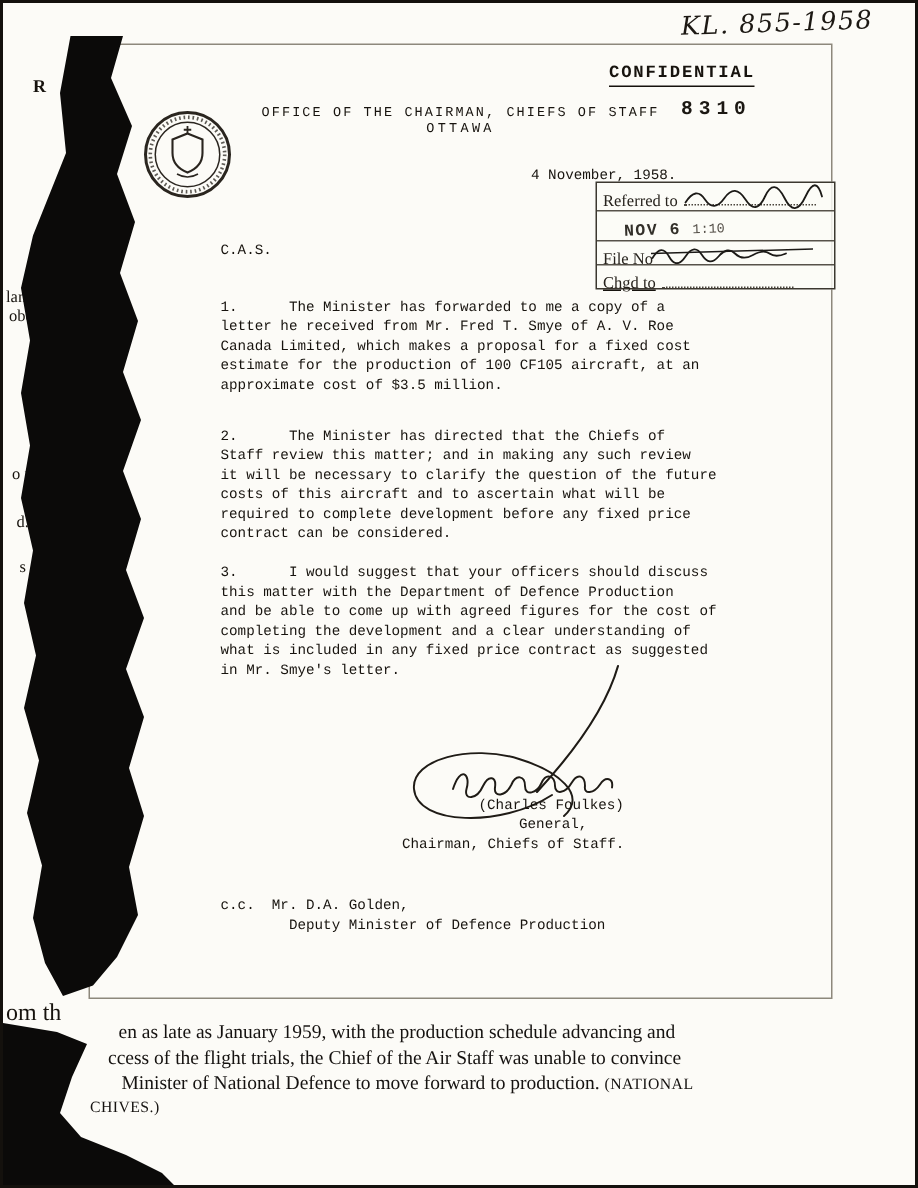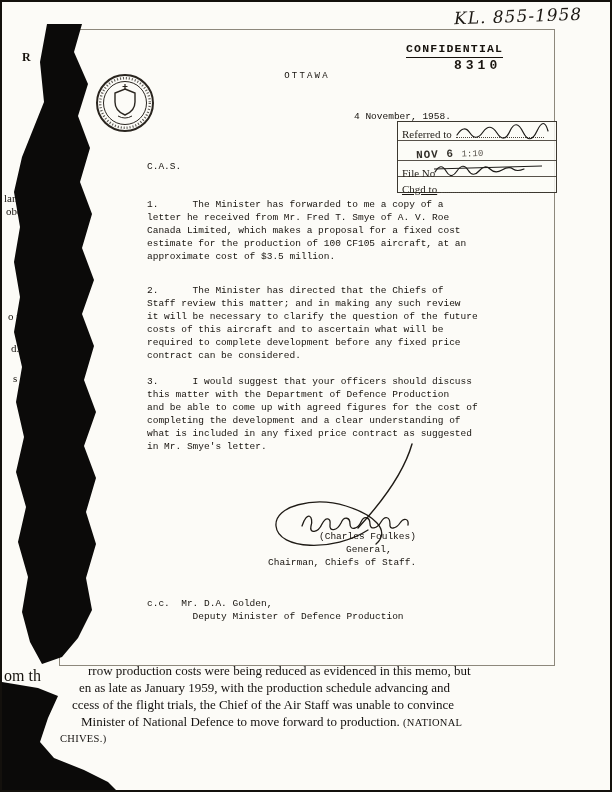--- a/index.html
+++ b/index.html
@@ -46,24 +46,25 @@
   <svg class="abs" style="left:92px;top:70px;" width="62" height="62" viewBox="0 0 62 62">
     <circle cx="31" cy="31" r="28" fill="none" stroke="#2a251f" stroke-width="2"></circle>
     <circle cx="31" cy="31" r="21.5" fill="none" stroke="#2a251f" stroke-width="1"></circle>
     <circle cx="31" cy="31" r="24.8" fill="none" stroke="#2a251f" stroke-width="2.4" stroke-dasharray="1.1,1.9" opacity="0.75"></circle>
     <path d="M31,17 l10,4 v9 c0,7 -5,11 -10,13 c-5,-2 -10,-6 -10,-13 v-9 z" fill="none" stroke="#2a251f" stroke-width="1.4"></path>
     <path d="M31,12 v5 M28.5,14.5 h5" stroke="#2a251f" stroke-width="1.2" fill="none"></path>
     <path d="M24,44 q7,4 14,0" stroke="#2a251f" stroke-width="1" fill="none"></path>
   </svg>
 
   <div class="abs office" style="left:150px;top:68px;">
+    <div class="l1">OFFICE OF THE CHAIRMAN, CHIEFS OF STAFF</div>
     <div class="l2">OTTAWA</div>
   </div>
 
-  <div class="abs regnum" style="left:452px;top:56px;">8310</div>
+  <div class="abs regnum" style="left:452px;top:63px;">8310</div>
 
   <div class="abs mono" style="left:352px;top:108px;">4 November, 1958.</div>
 
   <div class="abs stampbox" style="left:395px;top:119px;width:158px;height:70px;">
     <div class="srow" style="height:19px;">
       <span class="slabel">Referred to</span><span class="dotleader"></span>
       <svg class="scrawl" style="left:56px;top:0;" width="98" height="18" viewBox="0 0 98 18">
         <path d="M3,13 q7,-11 13,-2 t13,-1 t14,1 t13,-2 t13,1 t14,-1 t11,0" fill="none" stroke="#1c1a17" stroke-width="1.2" stroke-linecap="round"></path>
       </svg>
     </div>
@@ -108,21 +109,20 @@
     <path d="M118,92 C84,114 28,112 26,88 C24,68 64,58 96,68 C122,76 142,92 126,106" fill="none" stroke="#1f1b16" stroke-width="1.3" stroke-linecap="round"></path>
   </svg>
 
   <div class="abs sigline" style="left:317px;top:529px;font-family:Liberation Mono, monospace;">(Charles Foulkes)</div>
   <div class="abs sigline" style="left:344px;top:542px;">General,</div>
   <div class="abs sigline" style="left:266px;top:555px;">Chairman, Chiefs of Staff.</div>
 
   <div class="abs mono pre" style="left:145px;top:595px;">c.c.  Mr. D.A. Golden,
         Deputy Minister of Defence Production</div>
 
-  <div class="abs caption" style="left:86px;top:661px;">rrow production costs were being reduced as evidenced in this memo, but</div>
   <div class="abs caption" style="left:77px;top:678px;">en as late as January 1959, with the production schedule advancing and</div>
   <div class="abs caption" style="left:70px;top:695px;">ccess of the flight trials, the Chief of the Air Staff was unable to convince</div>
   <div class="abs caption" style="left:79px;top:712px;">
     <span>Minister of National Defence to move forward to production. </span><span class="capsmall">(NATIONAL</span>
   </div>
   <div class="abs caption capsmall" style="left:58px;top:731px;">CHIVES.)</div>
 
   <div class="frag" style="left:20px;top:48px;font-weight:bold;font-size:12px;letter-spacing:7px;text-align:right;">R E</div>
   <div class="frag" style="left:2px;top:190px;font-size:11px;">landt</div>
   <div class="frag" style="left:4px;top:203px;font-size:11px;">ober</div>

